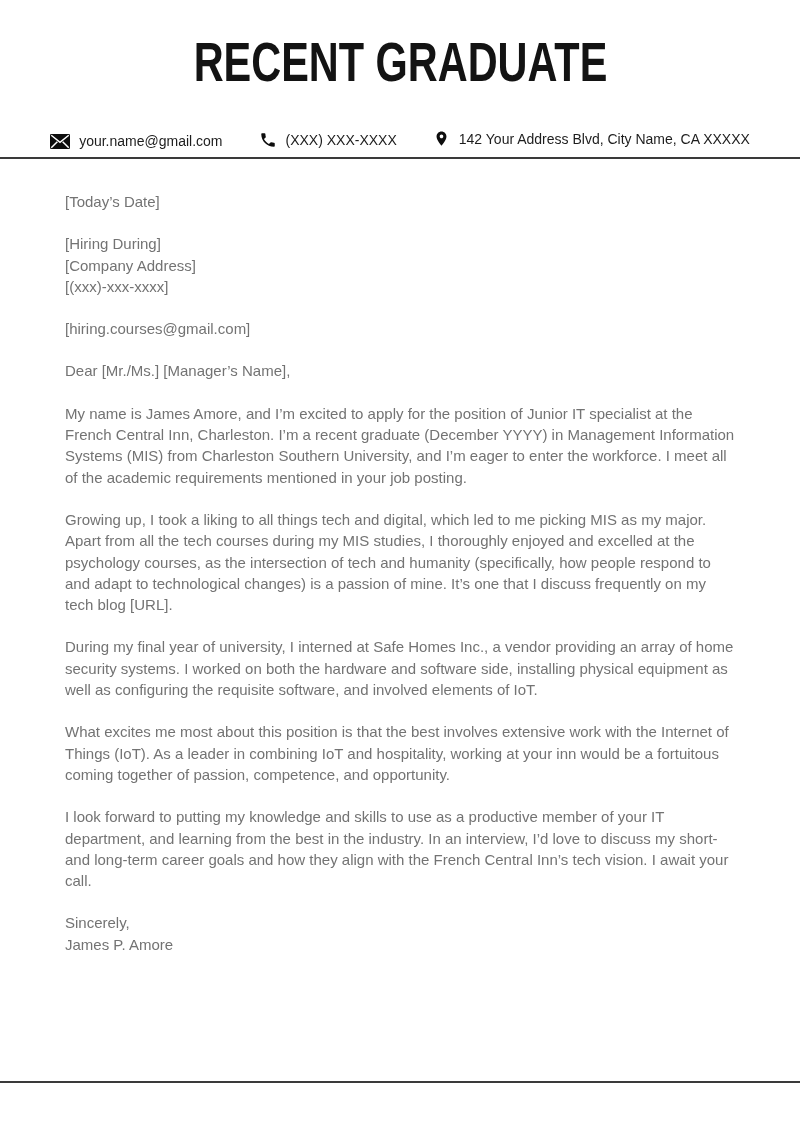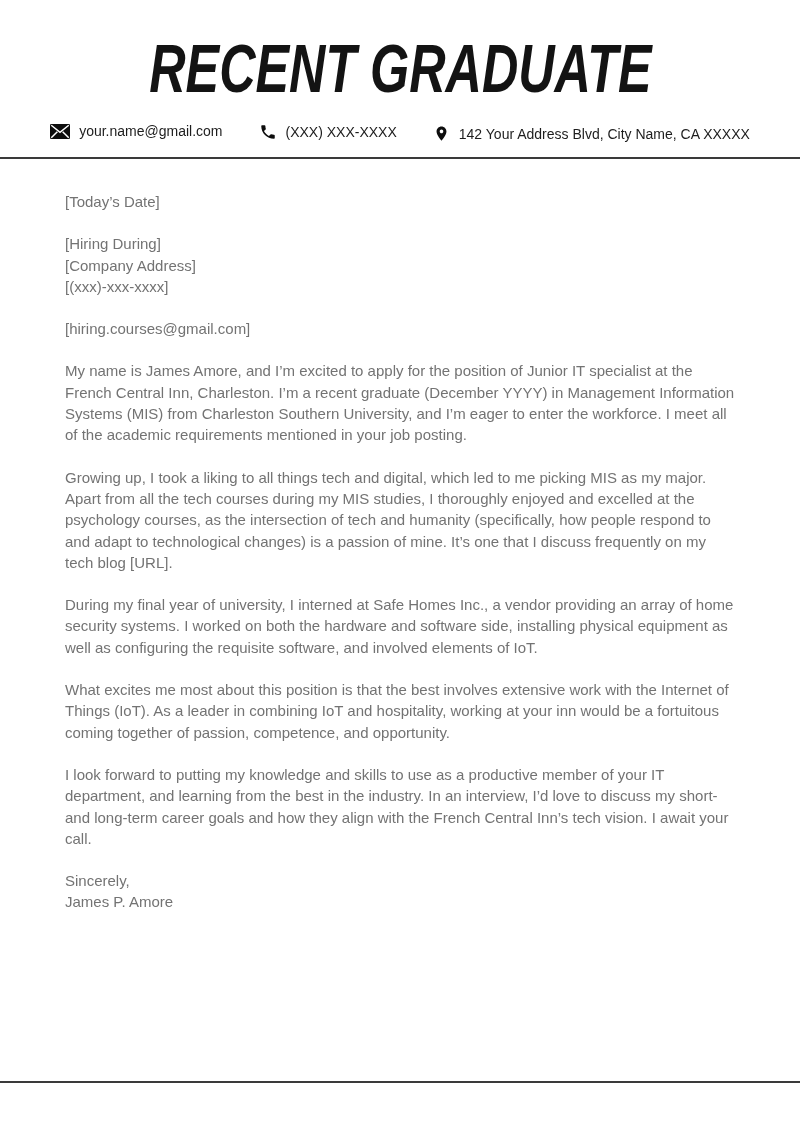--- a/index.html
+++ b/index.html
@@ -15,40 +15,39 @@
     color: #2b2b2b;
     overflow: hidden;
   }
 
   
   .header { padding-top: 34px; }
 
   .title {
     display: flex;
     justify-content: center;
-    font-size: 68px;
+    font-size: 56px;
     line-height: 1;
     font-weight: bold;
     color: #131313;
     height: 84px;
-    font-style: italic;
   }
   .title .stretch {
     display: inline-block;
     white-space: nowrap;
     transform: scaleX(0.74);
     transform-origin: center;
     letter-spacing: 0px;
   }
 
   .contact-bar {
     margin-top: 5px;
     display: flex;
     justify-content: center;
-    align-items: flex-start;
+    align-items: flex-end;
     gap: 36px;
     font-size: 14px;
     color: #1d1d1d;
     height: 26px;
   }
   .contact-item { display: flex; align-items: center; gap: 9px; }
   .contact-item svg { display: block; color: #0d0d0d; }
 
   .rule-top {
     margin-top: 8px;
@@ -125,20 +124,21 @@
     <p>[Today’s Date]</p>
 
     <div class="block recipient-block">
       <div>[Hiring During]</div>
       <div>[Company Address]</div>
       <div>[(xxx)-xxx-xxxx]</div>
     </div>
 
     <p>[hiring.courses@gmail.com]</p>
 
+    <p>Dear [Mr./Ms.] [Manager’s Name],</p>
 
     <p>My name is James Amore, and I’m excited to apply for the position of Junior IT specialist at the French Central Inn, Charleston. I’m a recent graduate (December YYYY) in Management Information Systems (MIS) from Charleston Southern University, and I’m eager to enter the workforce. I meet all of the academic requirements mentioned in your job posting.</p>
     <p>Growing up, I took a liking to all things tech and digital, which led to me picking MIS as my major. Apart from all the tech courses during my MIS studies, I thoroughly enjoyed and excelled at the psychology courses, as the intersection of tech and humanity (specifically, how people respond to and adapt to technological changes) is a passion of mine. It’s one that I discuss frequently on my tech blog [URL].</p>
     <p>During my final year of university, I interned at Safe Homes Inc., a vendor providing an array of home security systems. I worked on both the hardware and software side, installing physical equipment as well as configuring the requisite software, and involved elements of IoT.</p>
     <p>What excites me most about this position is that the best involves extensive work with the Internet of Things (IoT). As a leader in combining IoT and hospitality, working at your inn would be a fortuitous coming together of passion, competence, and opportunity.</p>
     <p>I look forward to putting my knowledge and skills to use as a productive member of your IT department, and learning from the best in the industry. In an interview, I’d love to discuss my short- and long-term career goals and how they align with the French Central Inn’s tech vision. I await your call.</p>
 
     <div class="block closing-block">
       <div>Sincerely,</div>
       <div>James P. Amore</div>

